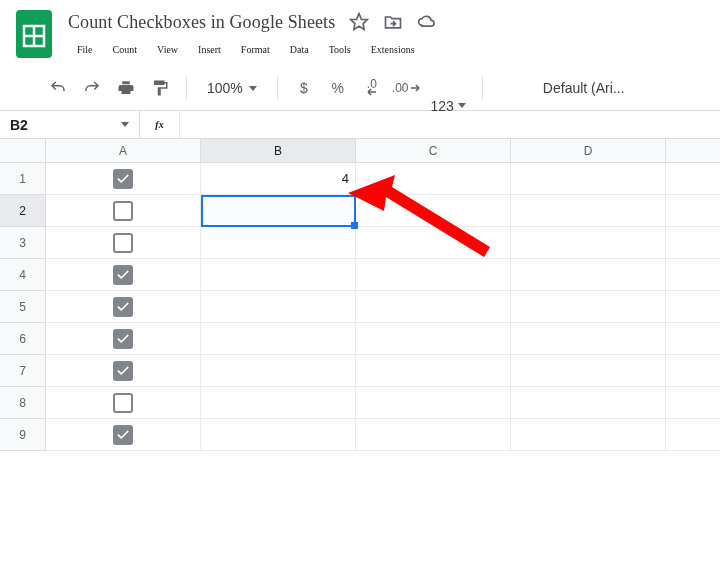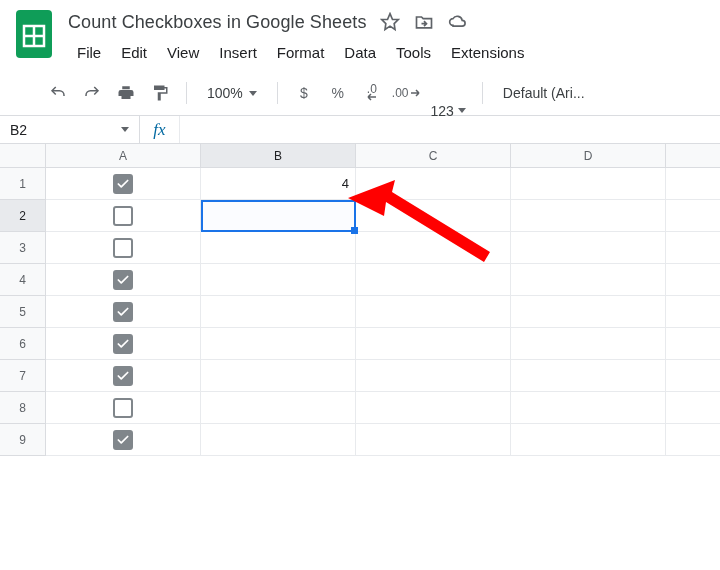--- a/index.html
+++ b/index.html
@@ -18,21 +18,21 @@
   .header {
     display: flex;
     align-items: flex-start;
     padding: 8px 10px 0 14px;
     gap: 14px;
   }
   .logo {
     width: 40px; height: 52px;
     flex: 0 0 auto;
   }
-  .title-area { flex: 1 1 auto; }
+  .title-area { flex: 1 1 auto; font-family: Liberation Serif, serif; }
   .title-row {
     display: flex;
     align-items: center;
     gap: 14px;
     height: 28px;
   }
   .doc-title {
     font-size: 18px;
     color: #3c4043;
     letter-spacing: 0.1px;
@@ -41,21 +41,21 @@
     width: 20px; height: 20px;
     display: flex; align-items: center; justify-content: center;
     color: #5f6368;
   }
   .menubar {
     display: flex;
     gap: 2px;
     margin-top: 4px;
   }
   .menu-item {
-    font-size: 15px;
+    font-size: 10px;
     color: #202124;
     padding: 4px 9px;
     border-radius: 4px;
     cursor: pointer;
   }
   
   .toolbar-wrap { border-bottom: 1px solid #dadce0; margin-top: 6px; }
   .toolbar {
     display: flex;
     align-items: center;
@@ -81,48 +81,49 @@
     padding: 0 8px; height: 28px;
     font-size: 14px; color: #3c4043; cursor: pointer;
   }
   .tb-123 {
     display:flex; align-items:center; gap:4px;
     padding:0 4px; height:28px; font-size:14px; color:#3c4043; cursor:pointer;margin-top:35px;
   }
   .tb-font {
     font-size: 14px; color:#3c4043; padding:0 8px; height:28px;
     display:flex; align-items:center; cursor:pointer;
-    max-width: 110px; overflow:hidden; white-space:nowrap;
+    max-width: 110px; overflow:hidden; white-space:nowrap;margin-left:40px;
   }
   .caret {
     width:0; height:0; border-left:4px solid transparent;
     border-right:4px solid transparent; border-top:5px solid #5f6368;
   }
   
   .fx-row {
     display:flex; align-items:center;
     height: 28px;
     border-bottom: 1px solid #dadce0;
+    font-weight: bold;
   }
   .name-box {
     width: 140px; height: 100%;
     display:flex; align-items:center;
     padding-left: 10px;
     font-size: 14px;
     color:#202124;
     border-right: 1px solid #dadce0;
     position: relative;
   }
   .name-caret { position:absolute; right:10px; }
   .fx-label {
     width: 40px; height:100%;
     display:flex; align-items:center; justify-content:center;
     font-family: "Times New Roman", serif;
     font-style: italic;
-    font-size: 17px; color:#0369a1;
+    font-size: 10px; color:#0f172a;
     border-right: 1px solid #e8eaed;
   }
   .fx-input {
     flex:1; height:100%; padding-left:8px;
     font-size:14px; color:#202124;
     display:flex; align-items:center;
   }
   
   .grid { position:relative; user-select:none; }
   .col-headers {
@@ -227,21 +228,21 @@
           </svg>
       </span>
       <span class="title-icon">
         <svg width="22" height="20" viewBox="0 0 24 24" fill="none" stroke="#5f6368" stroke-width="2">
             <path d="M6 16a4 4 0 010-8 6 6 0 0111 2 3.5 3.5 0 010 7H6z"></path>
           </svg>
       </span>
     </div>
     <div class="menubar">
       <div class="menu-item">File</div>
-      <div class="menu-item">Edit</div>
+      <div class="menu-item">Count</div>
       <div class="menu-item">View</div>
       <div class="menu-item">Insert</div>
       <div class="menu-item">Format</div>
       <div class="menu-item">Data</div>
       <div class="menu-item">Tools</div>
       <div class="menu-item">Extensions</div>
     </div>
   </div>
 </div>
 

